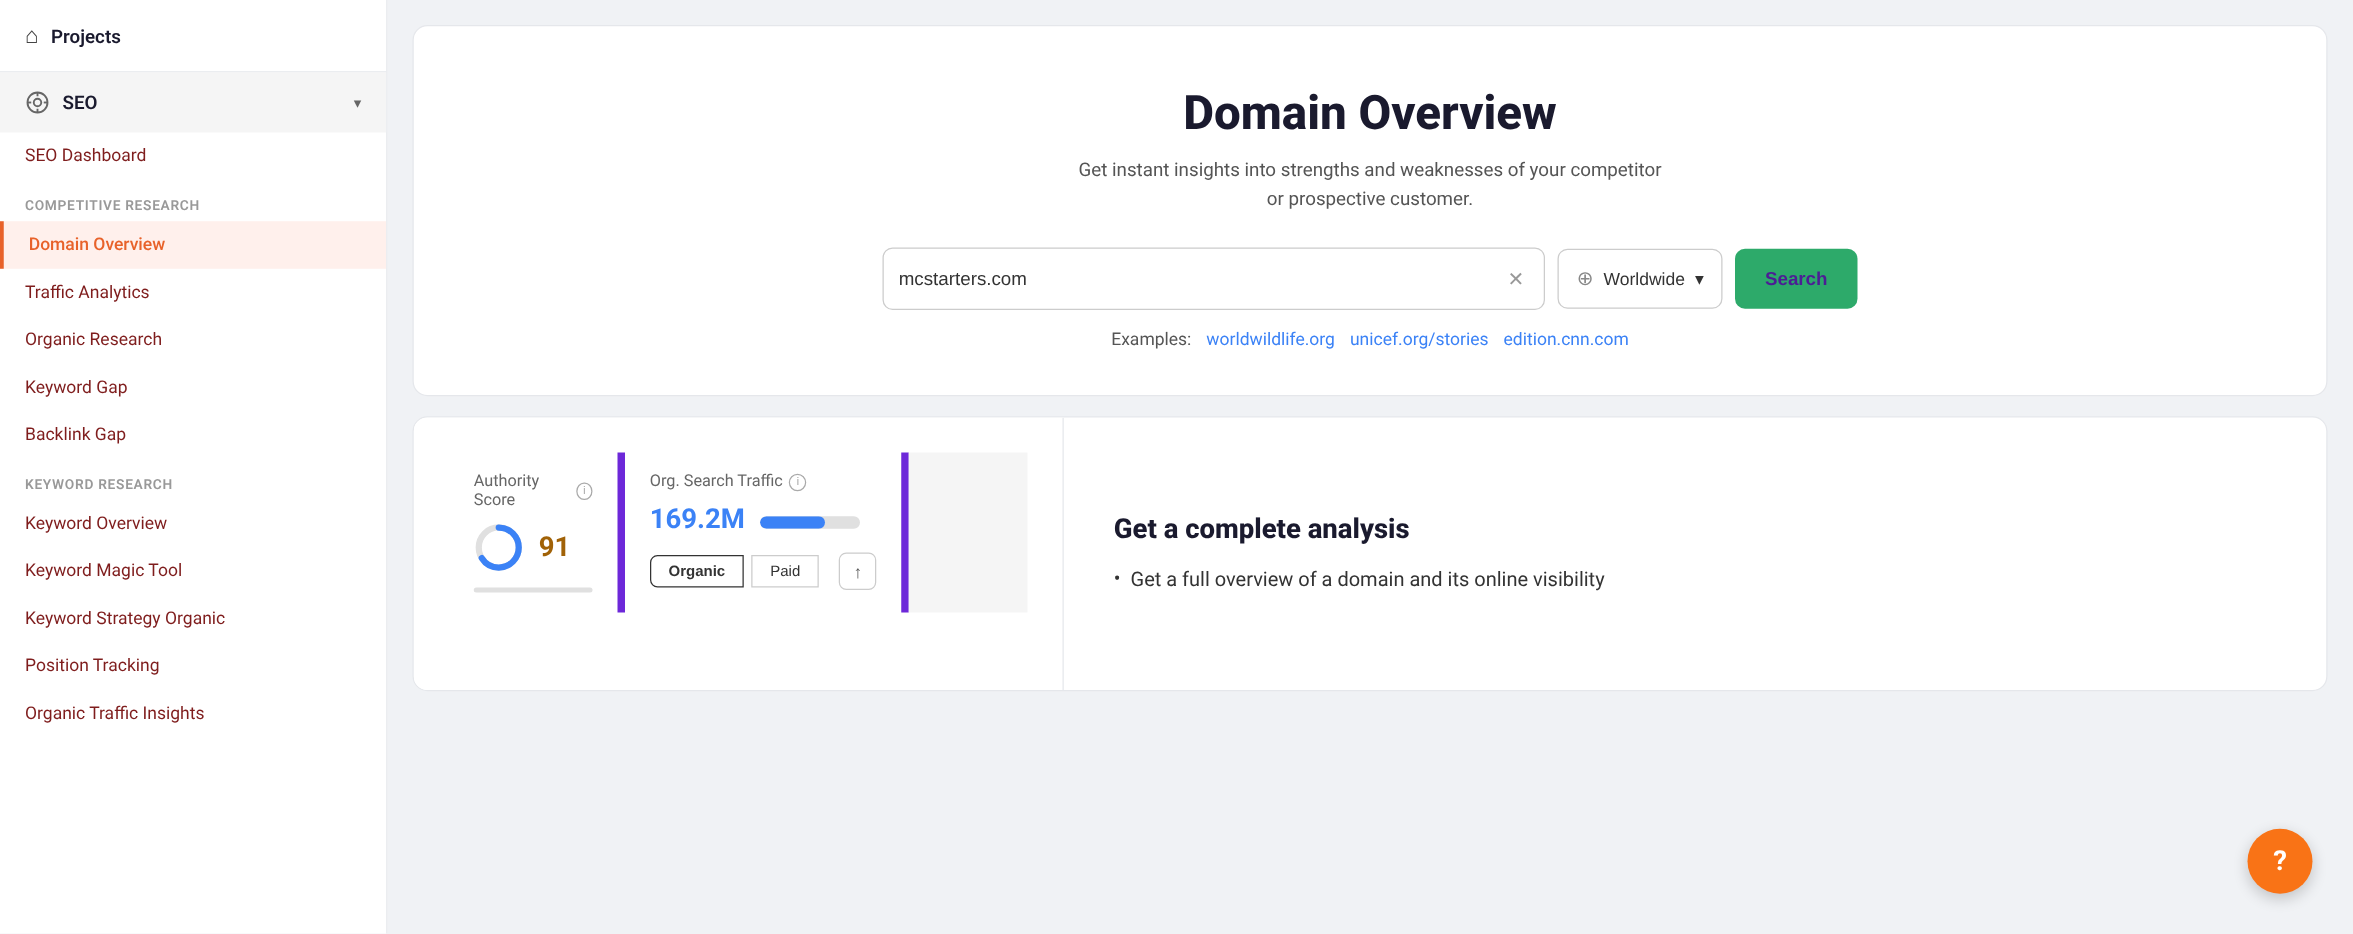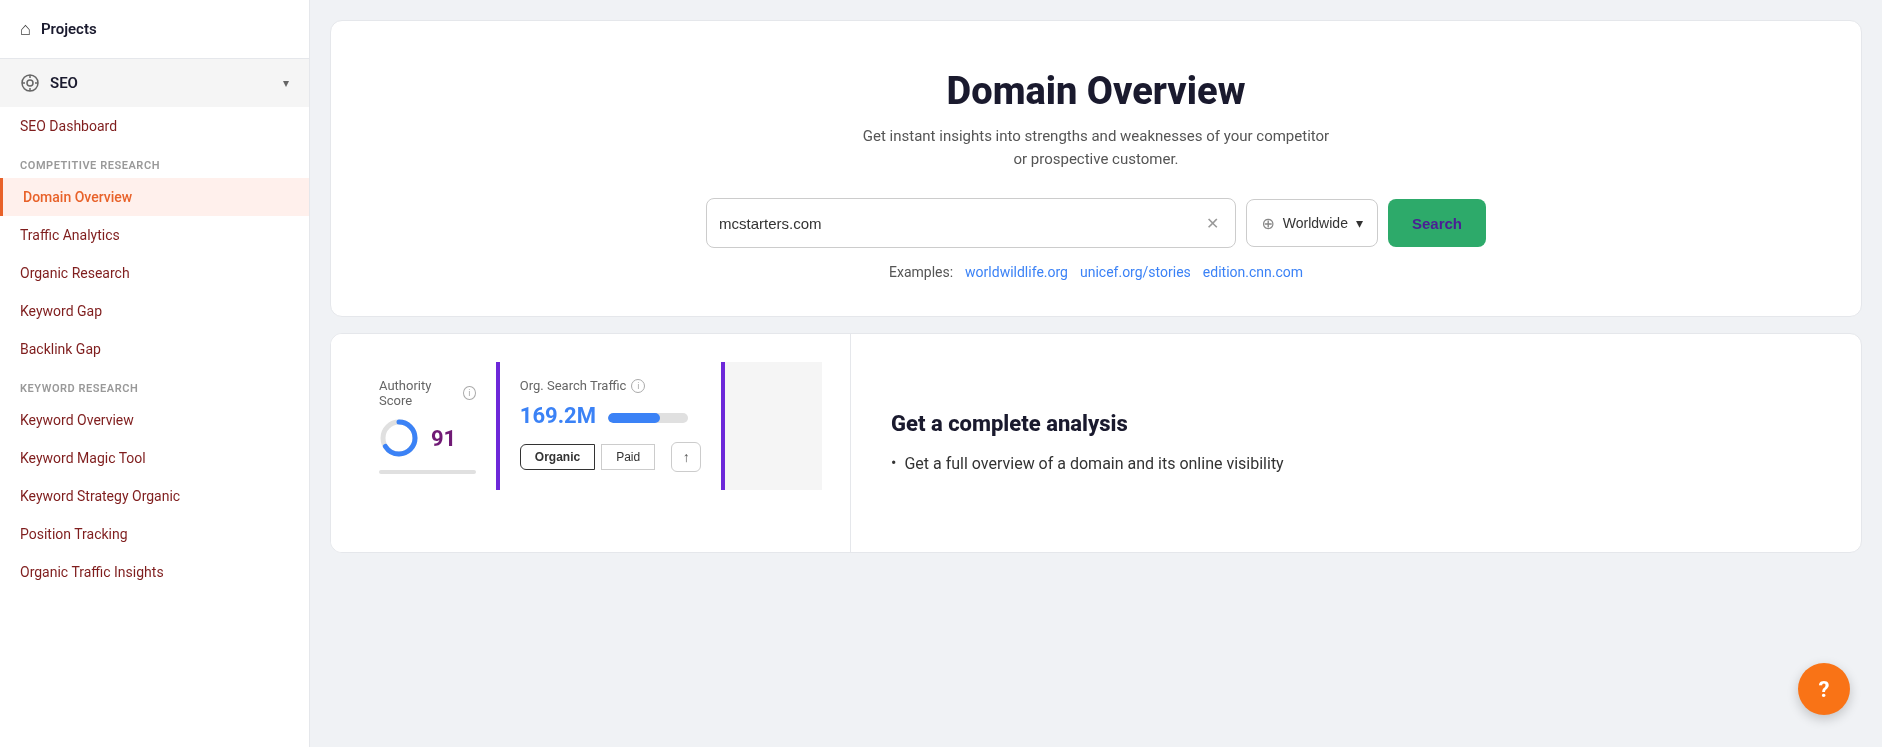--- a/index.html
+++ b/index.html
@@ -231,21 +231,21 @@
     }
 
     .metrics-row {
       display: flex;
       gap: 0;
     }
 
     .metric-card {
       flex: 1;
       padding: 16px 20px;
-      border-right: 4px solid #6d28d9;
+      border-right: 6px solid #6d28d9;
     }
 
     .metric-card:last-child {
       border-right: none;
     }
 
     .metric-label {
       font-size: 13px;
       color: #666;
       margin-bottom: 10px;
@@ -273,21 +273,21 @@
     }
 
     .donut-chart {
       width: 40px;
       height: 40px;
     }
 
     .metric-number {
       font-size: 22px;
       font-weight: 700;
-      color: #701a75;
+      color: #a16207;
     }
 
     .metric-number.blue {
       color: #3b82f6;
     }
 
     .traffic-bar {
       width: 80px;
       height: 10px;
       background: #e0e0e0;

